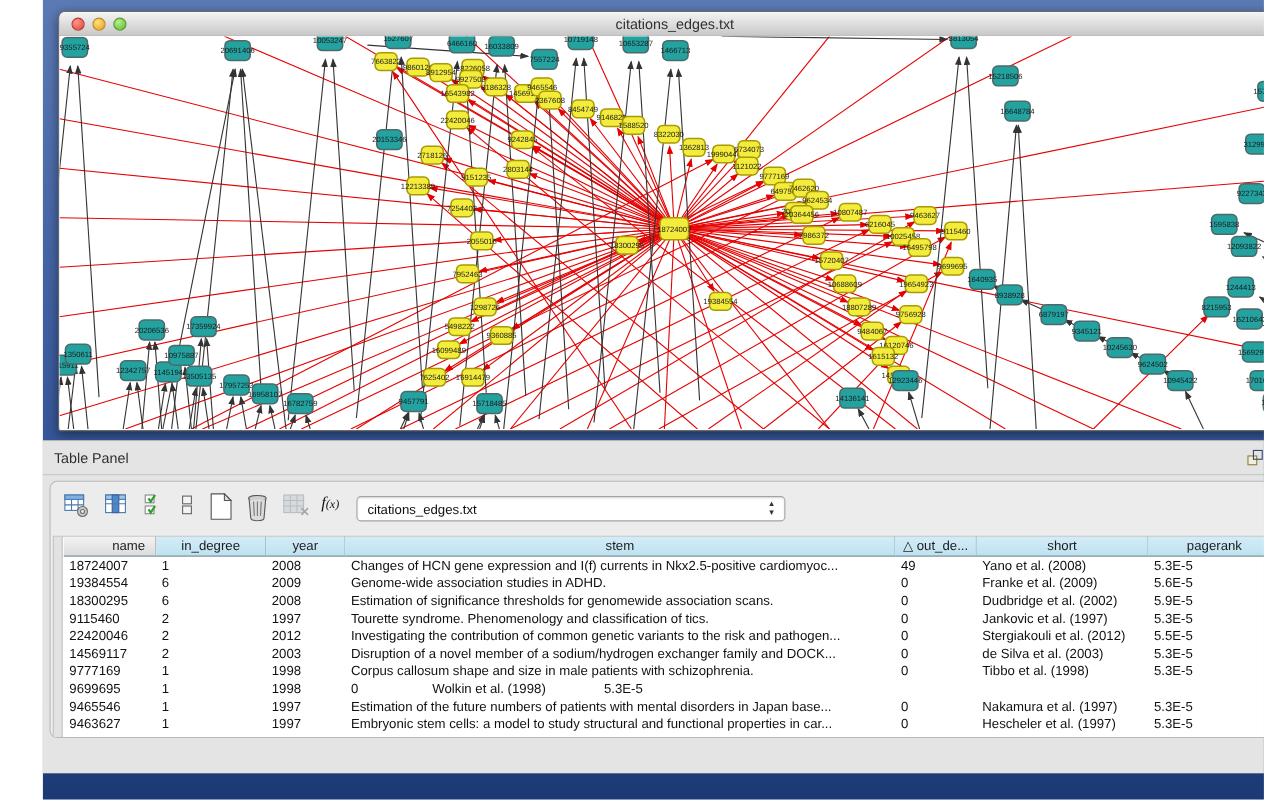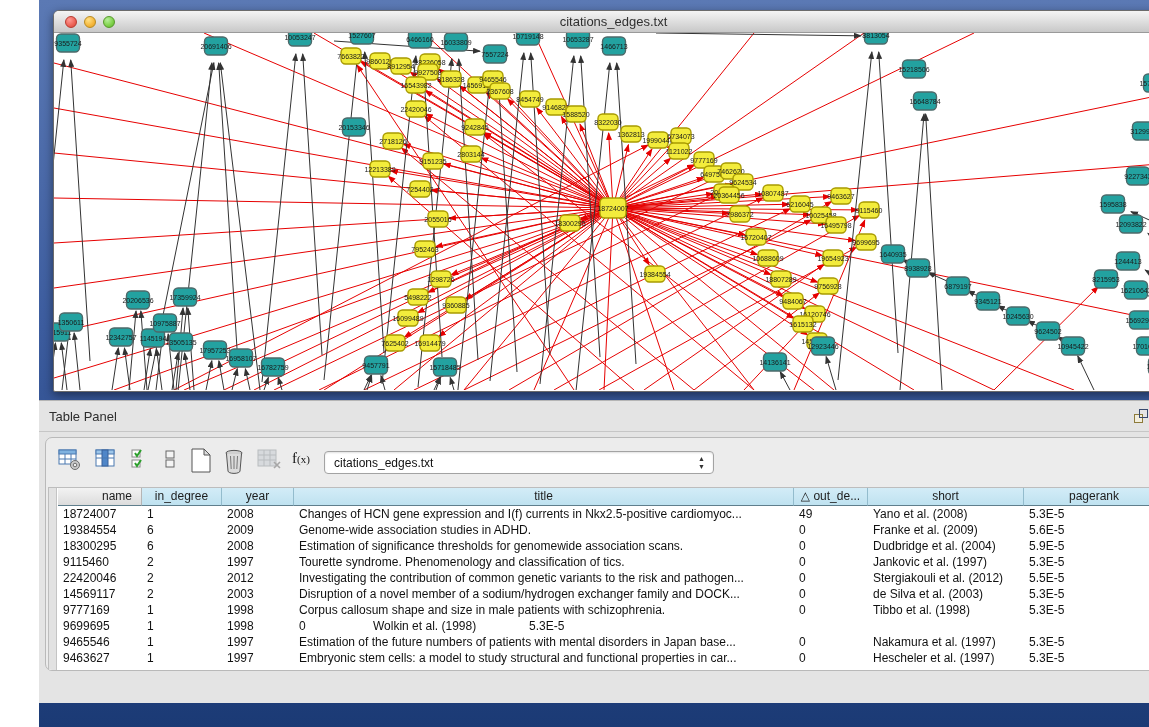--- a/index.html
+++ b/index.html
@@ -52,21 +52,21 @@
   
   #tp-table { position:absolute; left:2px; top:49px; width:1133px; height:186px; background:#fff; border:1px solid #bdbdbd; }
   #tbl-gutter { position:absolute; left:0; top:0; width:8px; height:100%; background:#e2e2e2; border-right:1px solid #c4c4c4; }
   #tbl-head { position:absolute; left:9px; top:0; right:15px; height:18px; display:flex; font-size:12px; color:#1c1c1c; }
   .hcell { background:linear-gradient(180deg,#d3ecf7,#bfe2f0); border-right:1px solid #93bccd; border-bottom:1px solid #5f7e8c;
     text-align:center; line-height:17px; overflow:hidden; white-space:nowrap; }
   .hcell.gray { background:linear-gradient(180deg,#f3f3f3,#dcdcdc); border-right:1px solid #b5b5b5; text-align:right; padding-right:9px; }
   #tbl-rows { position:absolute; left:9px; top:18px; right:15px; bottom:0; font-size:12px; color:#111; }
   .trow { display:flex; height:16px; line-height:16px; }
   .tcell { padding-left:5px; overflow:hidden; white-space:nowrap; text-overflow:clip; }
-  .w-name{width:84px;} .w-ind{width:80px;} .w-year{width:72px;} .w-title{width:500px;}
+  .w-name{width:84px;} .w-ind{width:100px;} .w-year{width:72px;} .w-title{width:500px;}
   .w-out{width:74px;} .w-short{width:156px;} .w-pr{flex:1;}
   #tbl-scroll { position:absolute; right:0; top:0; width:15px; height:100%; background:#f4f4f4; border-left:1px solid #d0d0d0; }
   #tbl-thumb { position:absolute; left:2px; top:4px; width:10px; height:44px; border-radius:6px;
     background:linear-gradient(90deg,#c9c9c9,#a8a8a8); border:1px solid #979797; }
 
   
   #status-bar { position:absolute; left:0; bottom:0; width:1149px; height:24px;
     background:linear-gradient(180deg,#e3e3e3,#cfcfcf); border-top:1px solid #9a9a9a; }
   #memory-label { position:absolute; right:42px; top:5px; font-size:12px; color:#222; }
   #memory-dot { position:absolute; right:18px; top:4px; width:15px; height:15px; border-radius:50%;
@@ -765,34 +765,34 @@
             <line x1="14.5" y1="8" x2="13.8" y2="21" stroke="#777"></line>
         </svg>
         <svg class="tb-icon" style="left:211px; opacity:.45" width="26" height="24">
           <rect x="1" y="2" width="18" height="16" fill="#bfc6cc" stroke="#7c848a"></rect>
             <line x1="7" y1="2" x2="7" y2="18" stroke="#7c848a"></line>
             <line x1="13" y1="2" x2="13" y2="18" stroke="#7c848a"></line>
           <line x1="1" y1="7" x2="19" y2="7" stroke="#7c848a"></line>
             <line x1="1" y1="12" x2="19" y2="12" stroke="#7c848a"></line>
           <path d="M17 14 l6 6 M23 14 l-6 6" stroke="#555" stroke-width="1.6"></path>
         </svg>
-        <div class="tb-icon" style="left:246px; top:12px; font-family:'Liberation Serif',serif; font-size:15px; color:#111;">f<span style="font-size:11px">(x)</span></div>
+        <div class="tb-icon" style="left:246px; top:12px; font-family:'Liberation Serif',serif; font-style:italic; font-size:15px; color:#111;">f<span style="font-size:11px">(x)</span></div>
         <div id="combo-box">
           <span id="combo-value">citations_edges.txt</span>
           <span id="combo-stepper">▲<br>▼</span>
         </div>
       </div>
 
       <div id="tp-table">
         <div id="tbl-gutter"></div>
         <div id="tbl-head">
             <div class="hcell w-name gray">name</div>
             <div class="hcell w-ind">in_degree</div>
             <div class="hcell w-year">year</div>
-            <div class="hcell w-title">title</div>
+            <div class="hcell w-title">stem</div>
             <div class="hcell w-out">△ out_de...</div>
             <div class="hcell w-short">short</div>
             <div class="hcell w-pr">pagerank</div>
           </div>
         <div id="tbl-rows">
             <div class="trow">
               <div class="tcell w-name">18724007</div>
               <div class="tcell w-ind">1</div>
               <div class="tcell w-year">2008</div>
               <div class="tcell w-title">Changes of HCN gene expression and I(f) currents in Nkx2.5-positive cardiomyoc...</div>
@@ -808,21 +808,21 @@
               <div class="tcell w-out">0</div>
               <div class="tcell w-short">Franke et al. (2009)</div>
               <div class="tcell w-pr">5.6E-5</div>
             </div>
             <div class="trow">
               <div class="tcell w-name">18300295</div>
               <div class="tcell w-ind">6</div>
               <div class="tcell w-year">2008</div>
               <div class="tcell w-title">Estimation of significance thresholds for genomewide association scans.</div>
               <div class="tcell w-out">0</div>
-              <div class="tcell w-short">Dudbridge et al. (2004)</div>
+              <div class="tcell w-short">Dudbridge et al. (2002)</div>
               <div class="tcell w-pr">5.9E-5</div>
             </div>
             <div class="trow">
               <div class="tcell w-name">9115460</div>
               <div class="tcell w-ind">2</div>
               <div class="tcell w-year">1997</div>
               <div class="tcell w-title">Tourette syndrome. Phenomenology and classification of tics.</div>
               <div class="tcell w-out">0</div>
               <div class="tcell w-short">Jankovic et al. (1997)</div>
               <div class="tcell w-pr">5.3E-5</div>

